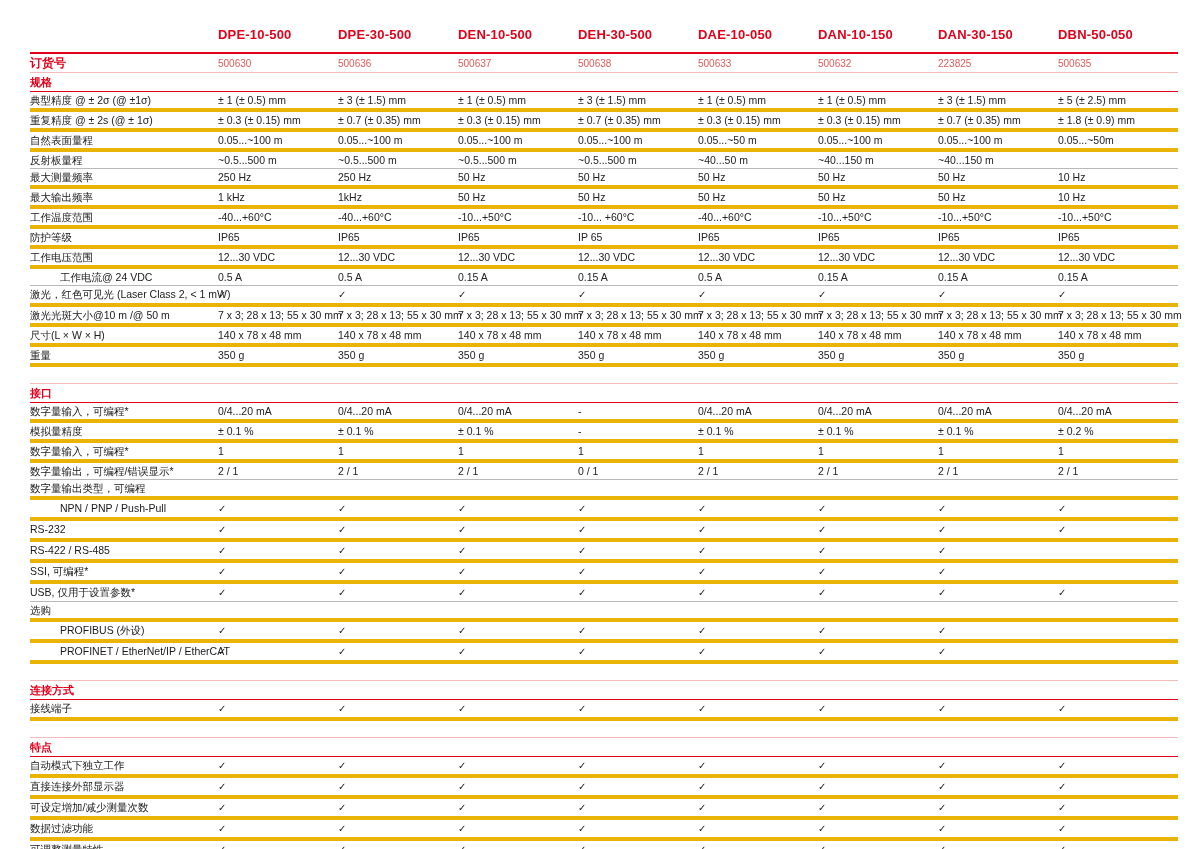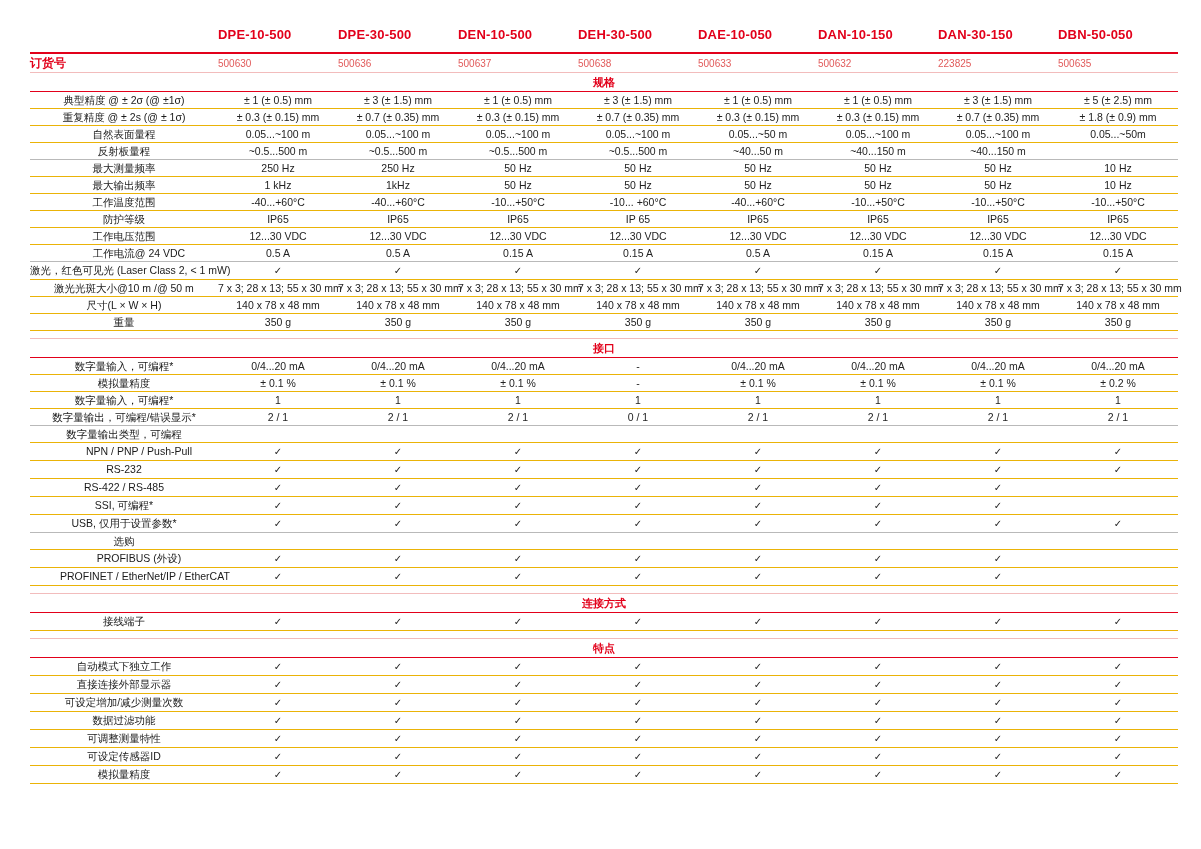--- a/index.html
+++ b/index.html
@@ -31,32 +31,32 @@
   
   .order-row { padding: 2px 0 1px 0; }
   .order-row .order-label {
     color: #e2001a; font-weight: bold; font-size: 12px; line-height: 14px;
   }
   .order-row .order-no {
     color: #e15a5a; font-size: 10px; line-height: 14px;
   }
 
   
-  .section { border-top: 1px solid #f2bcbc; text-align: center; }
+  .section { border-top: 1px solid #f2bcbc; }
   .section + .section, #sections .section { }
   .section { margin-top: 0; }
-  .section.gap { margin-top: 7px; }
+  .section.gap { margin-top: 16px; }
   .section-header {
     color: #e2001a; font-weight: bold; font-size: 11px;
     padding: 2px 0 2px 0; line-height: 14px;
     border-bottom: 1.5px solid #e2001a;
   }
 
   
-  .data-row { border-bottom: 1px solid #eab308; }
+  .data-row { border-bottom: 4px solid #eab308; }
   .data-row.sep { border-bottom: 1px solid #b9b9b9; }
   .data-row .label {
     font-size: 10.5px; line-height: 16px; color: #1a1a1a;
   }
   .data-row .label.indent { padding-left: 30px; }
   .data-row .value {
     font-size: 10.5px; line-height: 16px; color: #222;
   }
   .check-icon { font-size: 10px; color: #222; }
 </style>

